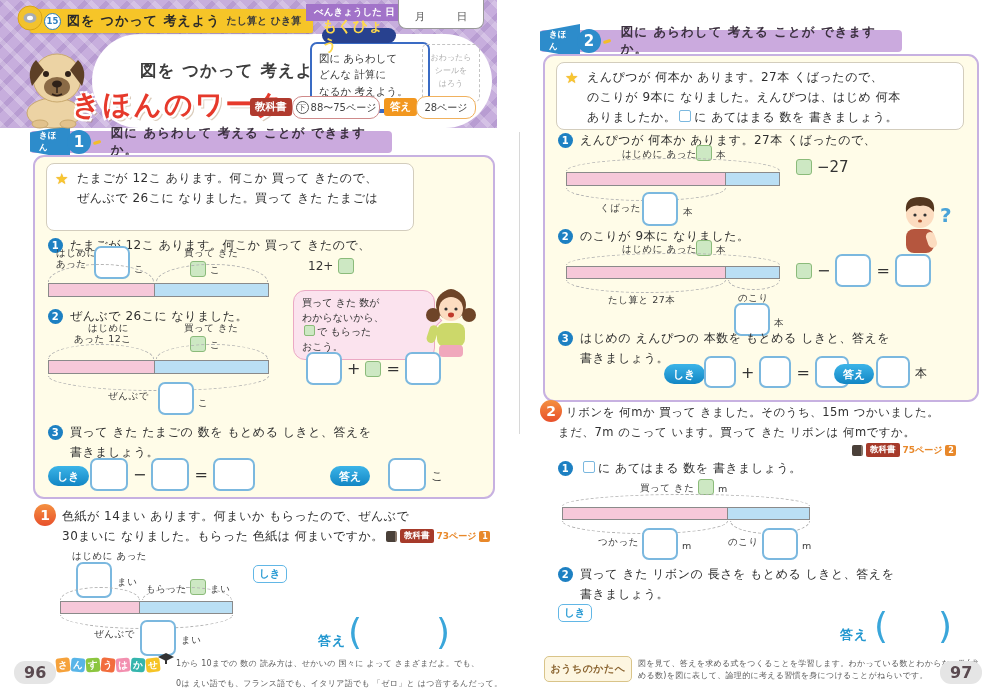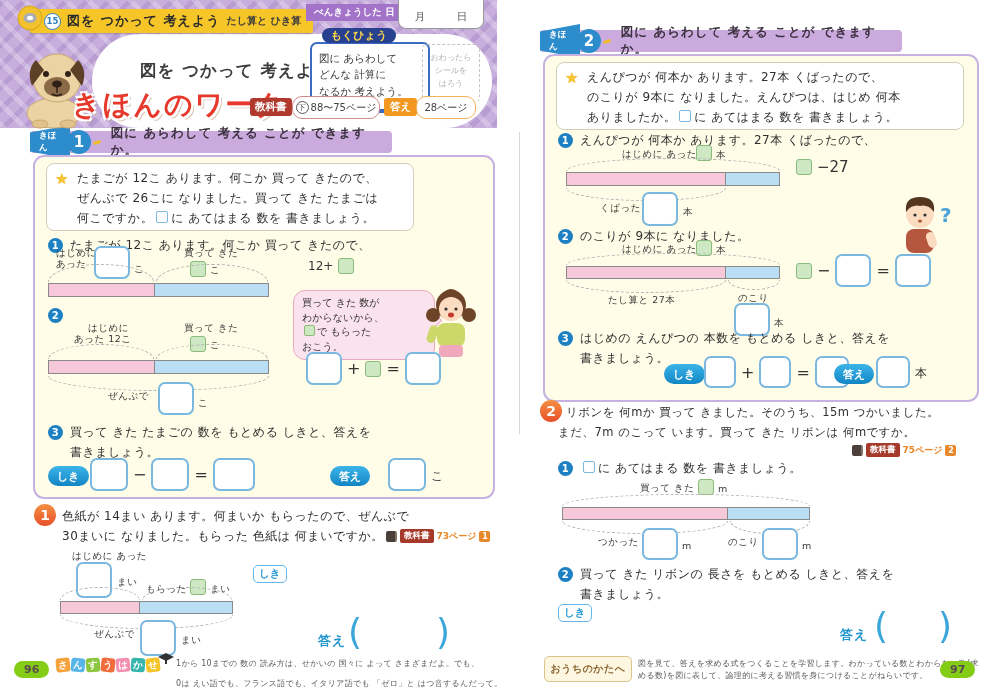--- a/index.html
+++ b/index.html
@@ -13,21 +13,21 @@
   .tape-banner{background:#f6c528;border-radius:2px;display:flex;align-items:center;gap:6px;
     padding:3px 12px 3px 14px;box-shadow:0 1px 2px rgba(0,0,0,.2);}
   .circ15{width:15px;height:15px;border-radius:50%;background:#fff;border:1.5px solid #2d7fc0;
     color:#2d7fc0;font-size:8.5px;font-weight:bold;display:inline-flex;align-items:center;justify-content:center;}
   .date-label{clip-path:polygon(0 0,calc(100% - 8px) 0,100% 50%,calc(100% - 8px) 100%,0 100%);
     background:#a273c9;color:#fff;font-size:9.5px;font-weight:bold;padding:2px 16px 2px 8px;}
   .date-box{background:#fff;border:1.5px solid #999;border-top:none;border-radius:0 0 8px 8px;
     display:flex;align-items:flex-end;justify-content:space-around;font-size:10.5px;color:#555;padding-bottom:4px;}
   .work-title{font-size:28px;font-weight:bold;color:#e6392b;letter-spacing:2px;
     text-shadow:-2px -2px 0 #fff,2px -2px 0 #fff,-2px 2px 0 #fff,2px 2px 0 #fff,3px 3px 0 rgba(150,110,60,.35);}
-  .moku-tab{background:#28418f;border-radius:8px;color:#ffd94a;font-size:11px;font-weight:bold;
+  .moku-tab{background:#28418f;border-radius:8px;color:#ffd94a;font-size:15px;font-weight:bold;
     display:flex;align-items:center;justify-content:center;}
   .moku-box{background:#fff;border:2px solid #3a6bc4;border-bottom-width:4px;border-radius:7px;
     font-size:10.5px;line-height:1.55;padding:6px 7px;color:#333;}
   .seal-box{border:1.5px dashed #c4c4c4;border-radius:5px;color:#b0b0b0;font-size:8px;line-height:1.6;
     text-align:center;padding:7px 3px;}
   .badge-red{background:#b03a2e;color:#fff;font-size:10.5px;font-weight:bold;padding:2px 5px;border-radius:3px;}
   .badge-orange{background:#f2971f;color:#fff;font-size:10.5px;font-weight:bold;padding:2px 6px;border-radius:3px;}
   .pages-box{background:#fff;border-radius:10px;font-size:10px;color:#444;display:flex;
     align-items:center;justify-content:center;gap:2px;}
   .circ-ge{display:inline-flex;width:11px;height:11px;border:1px solid #555;border-radius:50%;
@@ -72,21 +72,21 @@
     font-size:10px;line-height:14.5px;color:#333;}
   .tail{position:absolute;width:10px;height:10px;transform:rotate(45deg);}
   .bubble-blue{background:#dff0fb;border:1.5px solid #7fc0e2;border-radius:14px;padding:4px 8px;
     font-size:10px;line-height:14px;color:#333;}
   .ref{display:flex;align-items:center;gap:3px;font-size:9px;}
   .ref-icon{width:9px;height:11px;background:#4a4039;border-radius:2px;border-right:2px solid #857468;}
   .ref-label{background:#a63a2a;color:#fff;padding:1px 4px;border-radius:2px;font-size:8.5px;font-weight:bold;}
   .ref-pages{color:#e8882a;font-weight:bold;font-size:9px;}
   .ref-num{background:#e8882a;color:#fff;width:11px;height:11px;border-radius:2px;display:inline-flex;
     align-items:center;justify-content:center;font-size:8px;font-weight:bold;}
-  .page-pill{background:#84cc16;border-radius:11px;padding:2px 10px;font-size:11px;font-weight:bold;color:#5a4a50;}
+  .page-pill{background:#e5e5e5;border-radius:11px;padding:2px 10px;font-size:16px;font-weight:bold;color:#5a4a50;}
   .foot-text{font-size:8px;color:#5a5a5a;line-height:12px;letter-spacing:0.3px;white-space:nowrap;}
   .blk{width:14px;height:14px;border-radius:3px;color:#fff;font-size:9.5px;font-weight:bold;
     display:flex;align-items:center;justify-content:center;flex:none;}
   .blk:nth-child(1){background:#f6a23b;transform:rotate(-6deg);}
   .blk:nth-child(2){background:#58b5e8;transform:rotate(5deg);}
   .blk:nth-child(3){background:#8cc63f;transform:rotate(-4deg);}
   .blk:nth-child(4){background:#f26d3d;transform:rotate(6deg);}
   .blk:nth-child(5){background:#f390b0;transform:rotate(-5deg);}
   .blk:nth-child(6){background:#35b5ad;transform:rotate(4deg);}
   .blk:nth-child(7){background:#f6c426;transform:rotate(-6deg);}
@@ -171,21 +171,20 @@
     <span class="kihon-heading">図に あらわして 考える ことが できますか。</span>
   </div>
 
   <div class="a panel" style="left:33px;top:155px;width:458px;height:340px;"></div>
 
   <div class="a prob-box" style="left:46px;top:163px;width:366px;height:66px;">
     <span class="a star" style="left:8px;top:6px;">★</span>
     <div class="a ptext" style="left:30px;top:4px;">
       <div>たまごが 12こ あります。何こか 買って きたので、</div>
       <div>ぜんぶで 26こに なりました。買って きた たまごは</div>
-      <div><span>何こですか。</span><span class="inline-box"></span><span>に あてはまる 数を 書きましょう。</span></div>
     </div>
   </div>
 
   <div class="a steprow" style="left:48px;top:237px;">
     <span class="step-circle">1</span>
     <span>たまごが 12こ あります。何こか 買って きたので、</span>
   </div>
 
   <div class="a lbl" style="left:56px;top:247px;">はじめに</div>
   <div class="a lbl" style="left:56px;top:258px;">あった</div>
@@ -222,20 +221,21 @@
         <circle cx="32" cy="26" r="1.6" fill="#333"></circle>
       <ellipse cx="27" cy="32" rx="3" ry="2.4" fill="#c0392b"></ellipse>
       <rect x="13" y="40" width="28" height="24" rx="8" fill="#ccd86a"></rect>
       <rect x="4" y="42" width="9" height="18" rx="4.5" fill="#ccd86a" transform="rotate(18 8 51)"></rect>
       <rect x="15" y="62" width="24" height="12" rx="4" fill="#f0a8bc"></rect>
     </svg>
   </div>
 
   <div class="a steprow" style="left:48px;top:308px;">
     <span class="step-circle">2</span>
+    <span>ぜんぶで 26こに なりました。</span>
   </div>
 
   <div class="a lbl" style="left:88px;top:322px;">はじめに</div>
   <div class="a lbl" style="left:74px;top:333px;">あった 12こ</div>
   <div class="a lbl" style="left:184px;top:322px;">買って きた</div>
   <span class="a gbox" style="left:190px;top:336px;"></span>
   <div class="a lbl" style="left:210px;top:339px;">こ</div>
   <div class="a arc-up" style="left:48px;top:344px;width:106px;height:15px;"></div>
   <div class="a arc-up" style="left:156px;top:344px;width:112px;height:15px;"></div>
   <div class="a tape tpink" style="left:48px;top:360px;width:107px;"></div>

